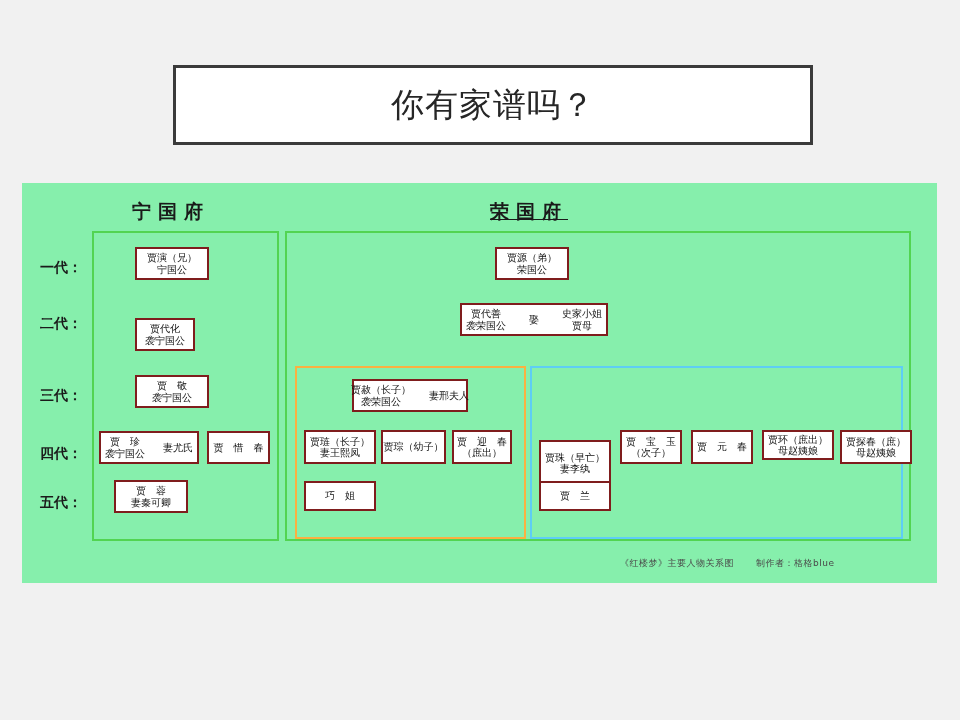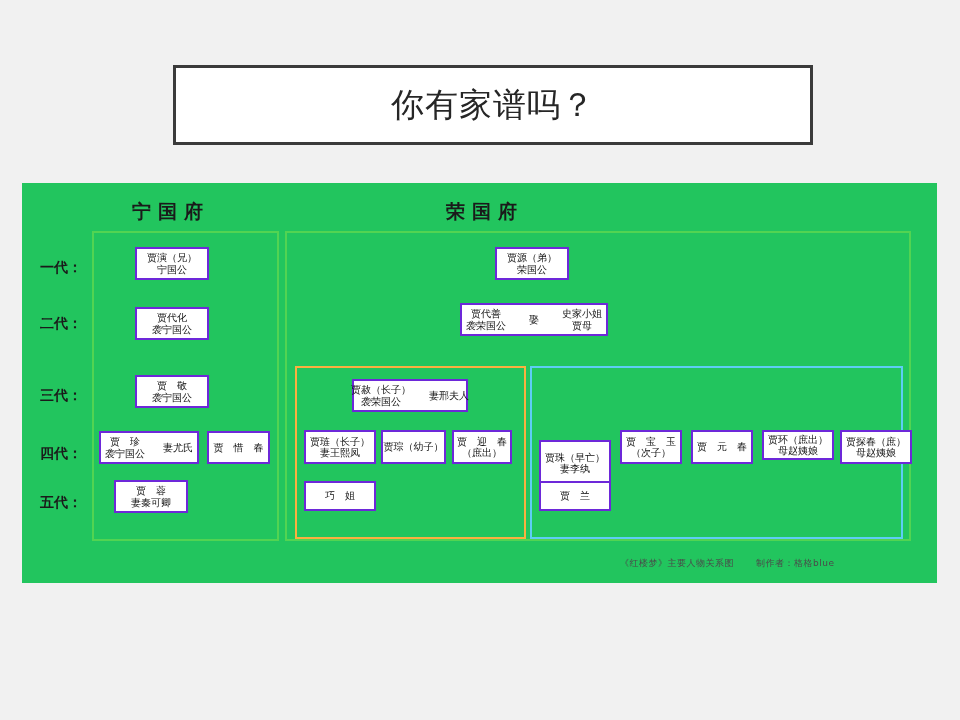--- a/index.html
+++ b/index.html
@@ -18,50 +18,50 @@
     box-sizing:border-box;
   }
   #title-text{
     font-size:33px;color:#262626;letter-spacing:1px;
     font-family:Liberation Serif, serif;
     font-weight:400;
   }
   
   #chart-panel{
     position:absolute;left:22px;top:183px;width:915px;height:400px;
-    background:#22c55e;
+    background:#86efac;
   }
   
   .house-title{
     position:absolute;font-size:19px;font-weight:bold;color:#1a1a1a;
     letter-spacing:7px;white-space:nowrap;
   }
   #ningguo-title{left:110px;top:16px;}
-  #rongguo-title{left:424px;top:16px;}
+  #rongguo-title{left:468px;top:16px;text-decoration:underline;}
 
   
   .gen-label{
     position:absolute;left:18px;font-size:14px;font-weight:bold;color:#1a1a1a;
     white-space:nowrap;letter-spacing:0px;
   }
   
   .frame{position:absolute;box-sizing:border-box;background:transparent;}
   .frame-green{border:2px solid #52d452;}
   .frame-orange{border:2px solid #fbb040;}
   .frame-blue{border:2px solid #5ecdf5;}
 
   #frame-ningguo{left:70px;top:48px;width:187px;height:310px;}
   #frame-rongguo{left:263px;top:48px;width:626px;height:310px;}
   #frame-jiashe{left:273px;top:183px;width:231px;height:173px;}
   #frame-jiazheng{left:508px;top:183px;width:373px;height:173px;}
 
   
   .pbox{
     position:absolute;box-sizing:border-box;
-    border:2px solid #6d28d9;background:#ffffff;
+    border:2px solid #7f1d1d;background:#ffffff;
     display:flex;align-items:center;justify-content:center;
     padding:2px 4px;
   }
   .pbox .lines{display:flex;flex-direction:column;align-items:center;line-height:1.12;}
   .pbox .ln{font-size:10px;color:#111;white-space:nowrap;letter-spacing:0px;}
   .pbox.sp{justify-content:center;gap:18px;}
   .pbox .spacer-mid{font-size:10px;color:#111;white-space:nowrap;align-self:center;}
 
   
   #credit{
@@ -93,21 +93,21 @@
   <div class="frame frame-orange" id="frame-jiashe"></div>
   <div class="frame frame-blue" id="frame-jiazheng"></div>
 
   <div class="pbox" style="left:113px;top:64px;width:74px;height:33px">
     <div class="lines">
       <span class="ln">贾演（兄）</span>
       <span class="ln">宁国公</span>
     </div>
   </div>
 
-  <div class="pbox" style="left:113px;top:124px;width:74px;height:33px">
+  <div class="pbox" style="left:113px;top:135px;width:60px;height:33px">
     <div class="lines">
       <span class="ln">贾代化</span>
       <span class="ln">袭宁国公</span>
     </div>
   </div>
 
   <div class="pbox" style="left:113px;top:192px;width:74px;height:33px">
     <div class="lines">
       <span class="ln">贾　敬</span>
       <span class="ln">袭宁国公</span>

